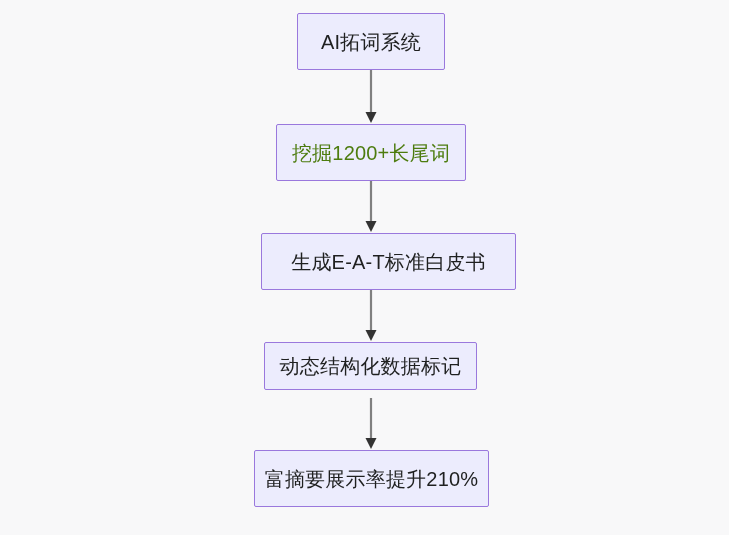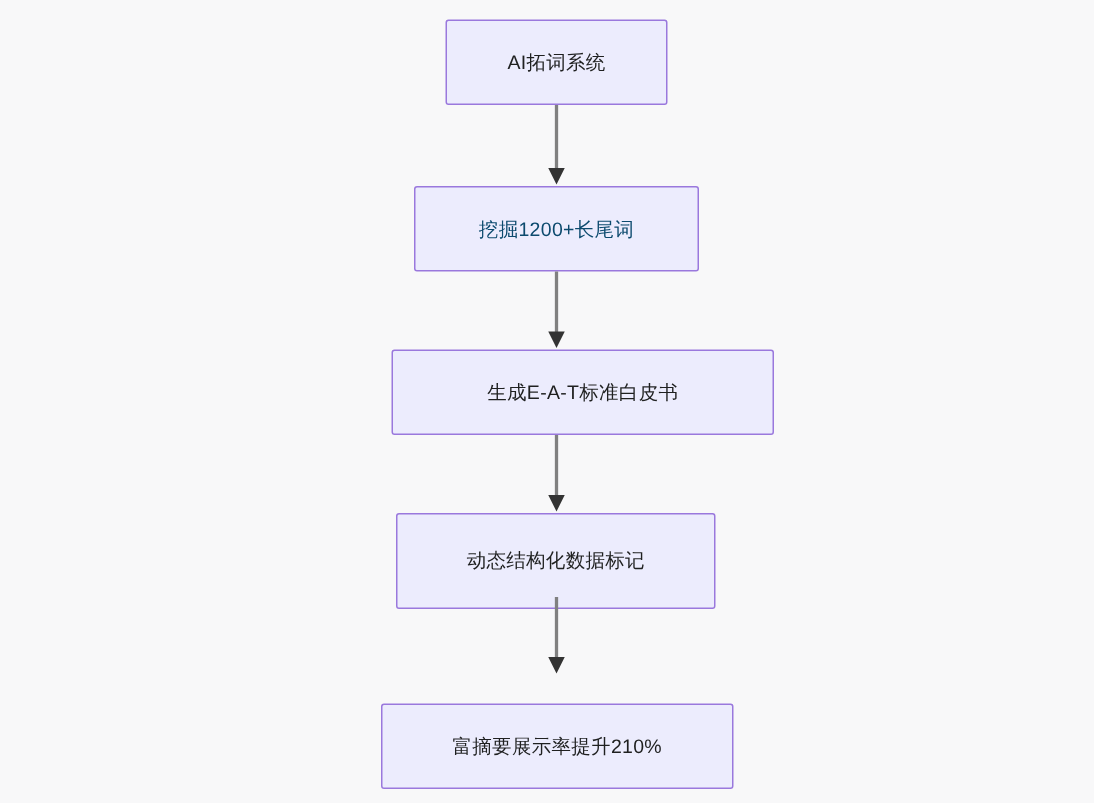--- a/index.html
+++ b/index.html
@@ -21,21 +21,21 @@
   .node {
     position: absolute;
     box-sizing: border-box;
     background: #ececfd;
     border: 1.4px solid #9a78dd;
     border-radius: 2px;
     display: flex;
     align-items: center;
     justify-content: center;
     color: #1f2020;
-    font-size: 13px;
+    font-size: 20px;
     line-height: 1.2;
     letter-spacing: 0.2px;
     white-space: nowrap;
   }
   .node-label {
     display: block;
   }
   .connector {
     position: absolute;
     width: 14px;
@@ -55,21 +55,21 @@
     <span class="node-label">AI拓词系统</span>
   </div>
 
   <div class="connector" style="left: 364px; top: 70px; height: 54px;">
     <svg width="14" height="54" viewBox="0 0 14 54" aria-hidden="true">
       <line x1="7" y1="0" x2="7" y2="44" stroke="#808080" stroke-width="2.2"></line>
       <polygon points="7,53 1.5,42 12.5,42" fill="#333333"></polygon>
     </svg>
   </div>
 
-  <div class="node" style="left: 276px; top: 124px; width: 190px; height: 57px; background: rgb(236, 236, 253); border-color: rgb(154, 120, 221); color: #0c4a6e;">
+  <div class="node" style="left: 276px; top: 124px; width: 190px; height: 57px; background: rgb(236, 236, 253); border-color: rgb(154, 120, 221); color: #4d7c0f;">
     <span class="node-label">挖掘1200+长尾词</span>
   </div>
 
   <div class="connector" style="left: 364px; top: 181px; height: 52px;">
     <svg width="14" height="52" viewBox="0 0 14 52" aria-hidden="true">
       <line x1="7" y1="0" x2="7" y2="42" stroke="#808080" stroke-width="2.2"></line>
       <polygon points="7,51 1.5,40 12.5,40" fill="#333333"></polygon>
     </svg>
   </div>
 
@@ -77,28 +77,28 @@
     <span class="node-label">生成E-A-T标准白皮书</span>
   </div>
 
   <div class="connector" style="left: 364px; top: 290px; height: 52px;">
     <svg width="14" height="52" viewBox="0 0 14 52" aria-hidden="true">
       <line x1="7" y1="0" x2="7" y2="42" stroke="#808080" stroke-width="2.2"></line>
       <polygon points="7,51 1.5,40 12.5,40" fill="#333333"></polygon>
     </svg>
   </div>
 
-  <div class="node" style="left: 264px; top: 342px; width: 213px; height: 64px; background: rgb(236, 236, 253); border-color: rgb(154, 120, 221); color: rgb(31, 32, 32);">
+  <div class="node" style="left: 264px; top: 342px; width: 213px; height: 48px; background: rgb(236, 236, 253); border-color: rgb(154, 120, 221); color: rgb(31, 32, 32);">
     <span class="node-label">动态结构化数据标记</span>
   </div>
 
   <div class="connector" style="left: 364px; top: 398px; height: 52px;">
     <svg width="14" height="52" viewBox="0 0 14 52" aria-hidden="true">
       <line x1="7" y1="0" x2="7" y2="42" stroke="#808080" stroke-width="2.2"></line>
       <polygon points="7,51 1.5,40 12.5,40" fill="#333333"></polygon>
     </svg>
   </div>
 
-  <div class="node" style="left: 254px; top: 450px; width: 235px; height: 57px; background: rgb(236, 236, 253); border-color: rgb(154, 120, 221); color: rgb(31, 32, 32); margin-top: 19px;">
+  <div class="node" style="left: 254px; top: 450px; width: 235px; height: 57px; background: rgb(236, 236, 253); border-color: rgb(154, 120, 221); color: rgb(31, 32, 32);">
     <span class="node-label">富摘要展示率提升210%</span>
   </div>
 
 </div>
 
 </body></html>

